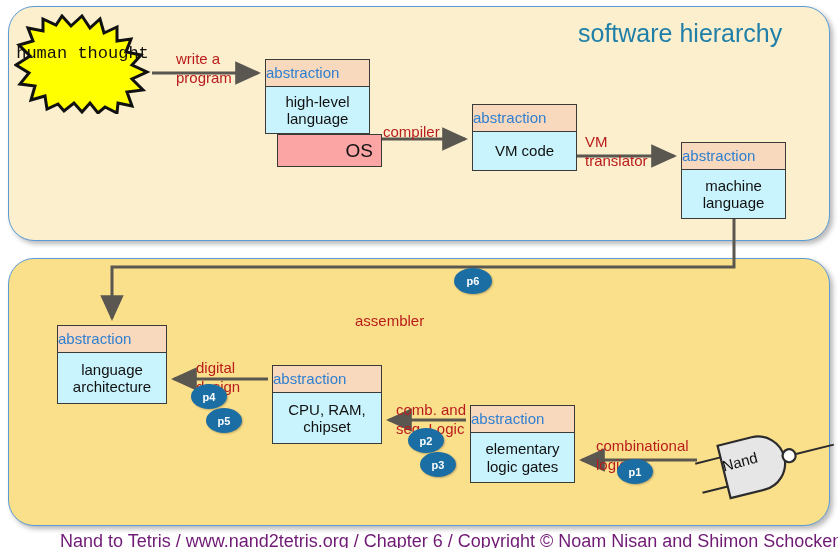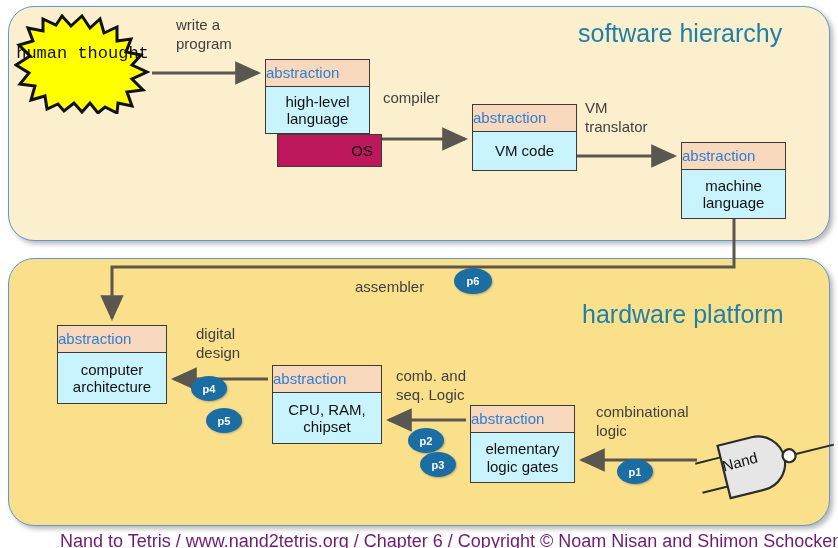--- a/index.html
+++ b/index.html
@@ -71,24 +71,24 @@
     align-items: center;
     justify-content: center;
     line-height: 1.15;
   }
   
   #box-hll      { left: 265px; top: 59px;  width: 105px; height: 75px; }
   #box-hll .body{ height: 46px; }
   #box-os {
     position: absolute;
     left: 277px; top: 134px; width: 105px; height: 33px;
-    background: #be185d;
+    background: #fca5a5;
     border: 1px solid #3a3a38;
     box-sizing: border-box;
-    color: #111111; font-size: 15px;
+    color: #111111; font-size: 19px;
     display: flex; align-items: center; justify-content: flex-end;
     padding-right: 8px;
   }
   #box-vm       { left: 472px; top: 104px; width: 105px; height: 67px; }
   #box-vm .body { height: 38px; }
   #box-ml       { left: 681px; top: 142px; width: 105px; height: 77px; }
   #box-ml .body { height: 48px; }
   #box-arch     { left: 57px;  top: 325px; width: 110px; height: 79px; }
   #box-arch .body { height: 50px; }
   #box-cpu      { left: 272px; top: 365px; width: 110px; height: 79px; }
@@ -106,24 +106,25 @@
     left: 0; top: 30px; width: 137px;
     text-align: center;
     font-size: 17px;
     color: #111111;
     line-height: 1.2;
   }
 
   
   .lbl {
     position: absolute;
-    color: #404040;
+    color: #b91c1c;
     font-size: 15px;
     line-height: 1.25;
     white-space: pre-line;
+    margin-top: 34px;
   }
   .lbl-arial { font-family: "Liberation Sans", sans-serif; }
   #lbl-write      { left: 176px; top: 16px; }
   #lbl-compiler   { left: 383px; top: 89px; }
   #lbl-vmtrans    { left: 585px; top: 99px; }
   #lbl-assembler  { left: 355px; top: 278px; }
   #lbl-digital    { left: 196px; top: 325px; }
   #lbl-comb       { left: 396px; top: 367px; }
   #lbl-combinational { left: 596px; top: 403px; }
 
@@ -136,21 +137,21 @@
     font-size: 11px;
     font-weight: bold;
     display: flex;
     align-items: center;
     justify-content: center;
     box-shadow: 1px 1px 2px rgba(0,0,0,0.25);
   }
   #badge-p1 { left: 617px; top: 459px; width: 36px; height: 25px; }
   #badge-p2 { left: 408px; top: 428px; width: 36px; height: 25px; }
   #badge-p3 { left: 420px; top: 452px; width: 36px; height: 25px; }
-  #badge-p4 { left: 191px; top: 376px; width: 36px; height: 25px; }
+  #badge-p4 { left: 191px; top: 384px; width: 36px; height: 25px; }
   #badge-p5 { left: 206px; top: 408px; width: 36px; height: 25px; }
   #badge-p6 { left: 454px; top: 254px; width: 38px; height: 26px; margin-top: 14px; }
 
   
   #nandgate {
     position: absolute;
     left: 694px; top: 427px; width: 144px; height: 78px;
   }
   #nandgate .nand-text {
     position: absolute;
@@ -179,21 +180,20 @@
 </style>
 </head>
 <body>
 
 <div id="stage">
 
   <div class="panel" id="panel-software"></div>
   <div class="panel" id="panel-hardware"></div>
 
   <div class="panel-title" id="title-software">software hierarchy</div>
-  <div class="panel-title" id="title-hardware">hardware platform</div>
 
   <svg id="wires" viewBox="0 0 838 548" xmlns="http://www.w3.org/2000/svg">
     <defs>
       <marker id="ah" markerWidth="9" markerHeight="9" refX="7.6" refY="4.5" orient="auto" markerUnits="strokeWidth">
         <path d="M0,0.6 L8.6,4.5 L0,8.4 z" fill="#5a5750"></path>
       </marker>
     </defs>
     <g stroke="#5a5750" stroke-width="3" fill="none">
 
       <path d="M152,73 L258,73" marker-end="url(#ah)"></path>
@@ -244,21 +244,21 @@
   </div>
 
   <div class="absbox" id="box-ml">
     <div class="head">abstraction</div>
     <div class="body">machine
 language</div>
   </div>
 
   <div class="absbox" id="box-arch">
     <div class="head">abstraction</div>
-    <div class="body">computer
+    <div class="body">language
 architecture</div>
   </div>
 
   <div class="absbox" id="box-cpu">
     <div class="head">abstraction</div>
     <div class="body">CPU, RAM,
 chipset</div>
   </div>
 
   <div class="absbox" id="box-gates">

